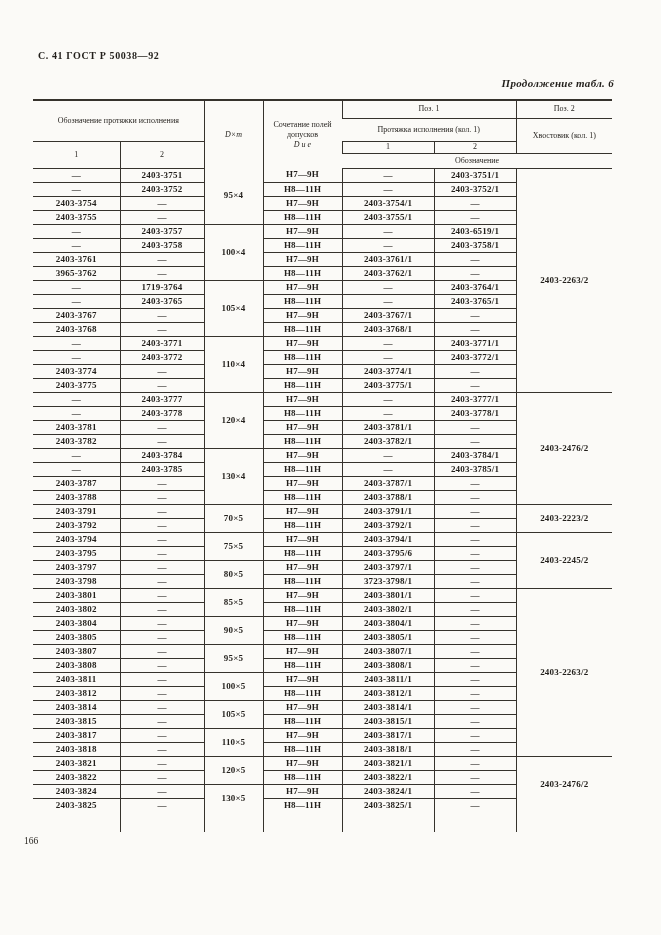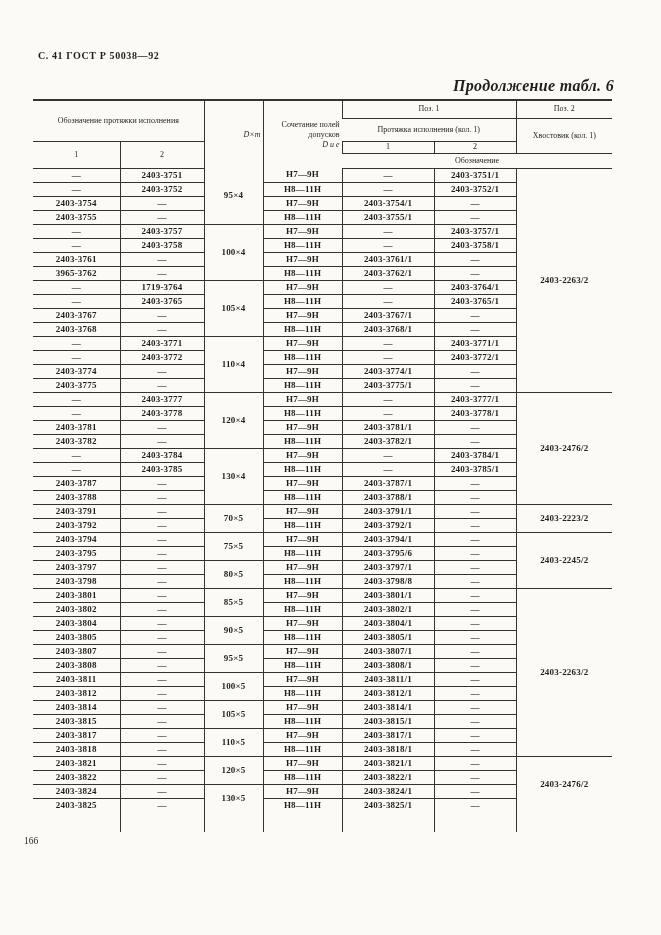--- a/index.html
+++ b/index.html
@@ -15,21 +15,21 @@
   .doc-header {
     position: absolute;
     left: 38px; top: 50px;
     font-size: 10px;
     font-weight: bold;
     letter-spacing: 0.6px;
   }
   .continuation {
     position: absolute;
     right: 47px; top: 77px;
-    font-size: 16px;
+    font-size: 11px;
     font-weight: bold;
     font-style: italic;
     letter-spacing: 0.3px;
   }
   .table-wrap {
     position: absolute;
     left: 33px; top: 99px;
     width: 580px;
   }
   table.gost-table {
@@ -52,21 +52,21 @@
     font-size: 8px;
     font-weight: normal;
     border-bottom: 1px solid #36322c;
     white-space: normal;
     line-height: 1.25;
   }
   .gost-table thead tr.rA { height: 18px; }
   .gost-table thead tr.rB { height: 23px; }
   .gost-table thead tr.rC { height: 12px; }
   .gost-table thead tr.rD { height: 15px; }
-  .gost-table thead th.nbb { border-bottom: none; text-align: right; }
+  .gost-table thead th.nbb { border-bottom: none; }
   .it { font-style: italic; }
   .gost-table tbody td {
     height: 13px;
     font-size: 9px;
     font-weight: bold;
     line-height: 13px;
     letter-spacing: 0.2px;
     border-bottom: 1px solid #36322c;
   }
   .gost-table tbody td.nb { border-bottom: none; }
@@ -157,21 +157,21 @@
             <td>H8—11H</td>
             <td>2403-3755/1</td>
             <td>—</td>
           </tr>
           <tr>
             <td>—</td>
             <td>2403-3757</td>
             <td rowspan="4">100×4</td>
             <td>H7—9H</td>
             <td>—</td>
-            <td>2403-3757/1</td>
+            <td>2403-6519/1</td>
           </tr>
           <tr>
             <td>—</td>
             <td>2403-3758</td>
             <td>H8—11H</td>
             <td>—</td>
             <td>2403-3758/1</td>
           </tr>
           <tr>
             <td>2403-3761</td>
@@ -341,21 +341,21 @@
             <td>—</td>
             <td rowspan="2">80×5</td>
             <td>H7—9H</td>
             <td>2403-3797/1</td>
             <td>—</td>
           </tr>
           <tr>
             <td>2403-3798</td>
             <td>—</td>
             <td>H8—11H</td>
-            <td>2403-3798/8</td>
+            <td>3723-3798/1</td>
             <td>—</td>
           </tr>
           <tr>
             <td>2403-3801</td>
             <td>—</td>
             <td rowspan="2">85×5</td>
             <td>H7—9H</td>
             <td>2403-3801/1</td>
             <td>—</td>
             <td rowspan="12">2403-2263/2</td>

